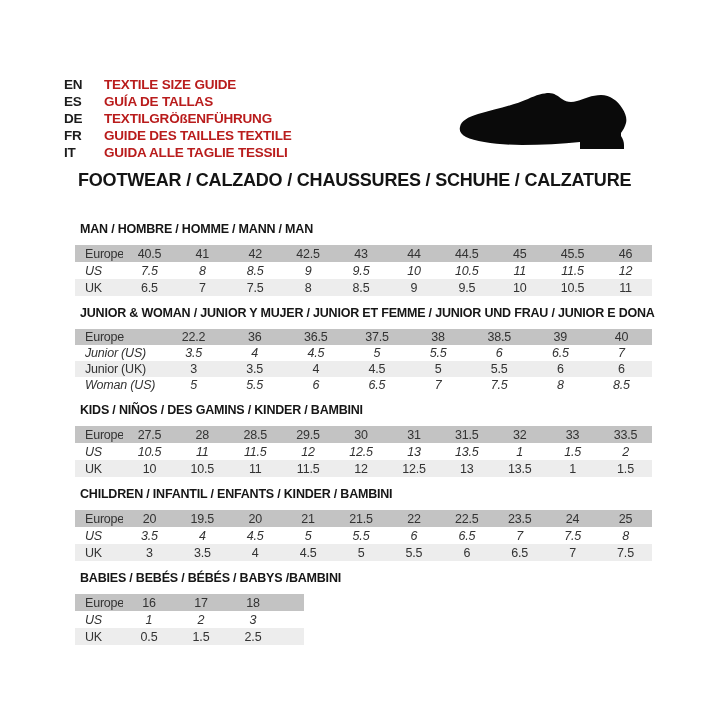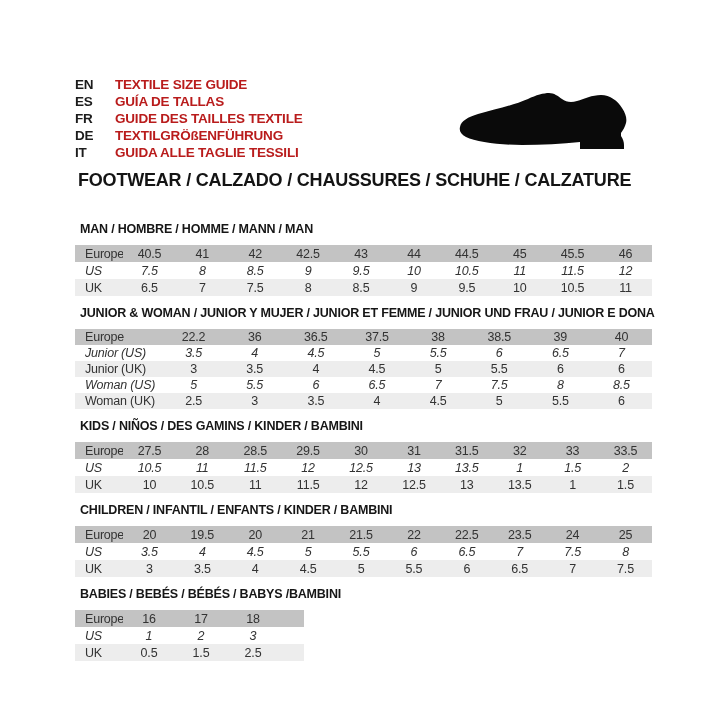--- a/index.html
+++ b/index.html
@@ -7,21 +7,21 @@
   .page {
     position: relative;
     width: 720px; height: 720px;
     background: #ffffff;
     font-family: "Liberation Sans", sans-serif;
     overflow: hidden;
     margin: 0 auto;
   }
 
   
-  .lang-list { position: absolute; left: 75px; top: 76px; }
+  .lang-list { position: absolute; left: 64px; top: 76px; }
   .lang-row { display: flex; height: 17px; align-items: center; }
   .lang-code {
     width: 40px; font-size: 13.5px; font-weight: bold;
     color: #1c1c1c; letter-spacing: -0.2px;
   }
   .lang-label {
     font-size: 13.5px; font-weight: bold;
     color: #b91c1c; letter-spacing: -0.2px; white-space: nowrap;
   }
 
@@ -65,26 +65,26 @@
   <div class="lang-list">
       <div class="lang-row">
         <span class="lang-code">EN</span>
         <span class="lang-label">TEXTILE SIZE GUIDE</span>
       </div>
       <div class="lang-row">
         <span class="lang-code">ES</span>
         <span class="lang-label">GUÍA DE TALLAS</span>
       </div>
       <div class="lang-row">
+        <span class="lang-code">DE</span>
+        <span class="lang-label">TEXTILGRÖßENFÜHRUNG</span>
+      </div>
+      <div class="lang-row">
         <span class="lang-code">FR</span>
         <span class="lang-label">GUIDE DES TAILLES TEXTILE</span>
-      </div>
-      <div class="lang-row">
-        <span class="lang-code">DE</span>
-        <span class="lang-label">TEXTILGRÖßENFÜHRUNG</span>
       </div>
       <div class="lang-row">
         <span class="lang-code">IT</span>
         <span class="lang-label">GUIDA ALLE TAGLIE TESSILI</span>
       </div>
     </div>
 
   <div class="category-line">FOOTWEAR / CALZADO / CHAUSSURES / SCHUHE / CALZATURE</div>
 
   <div class="shoe-wrap">
@@ -184,31 +184,20 @@
             <tr class="row-odd">
               <td class="label">Woman (US)</td>
               <td class="value">5</td>
               <td class="value">5.5</td>
               <td class="value">6</td>
               <td class="value">6.5</td>
               <td class="value">7</td>
               <td class="value">7.5</td>
               <td class="value">8</td>
               <td class="value">8.5</td>
-            </tr>
-            <tr class="row-even">
-              <td class="label">Woman (UK)</td>
-              <td class="value">2.5</td>
-              <td class="value">3</td>
-              <td class="value">3.5</td>
-              <td class="value">4</td>
-              <td class="value">4.5</td>
-              <td class="value">5</td>
-              <td class="value">5.5</td>
-              <td class="value">6</td>
             </tr>
           </tbody>
         </table>
       </div>
       <div class="section">
         <div class="section-title">KIDS / NIÑOS / DES GAMINS / KINDER / BAMBINI</div>
         <table class="t10">
           <tbody>
             <tr class="row-head">
               <td class="label">Europe</td>

